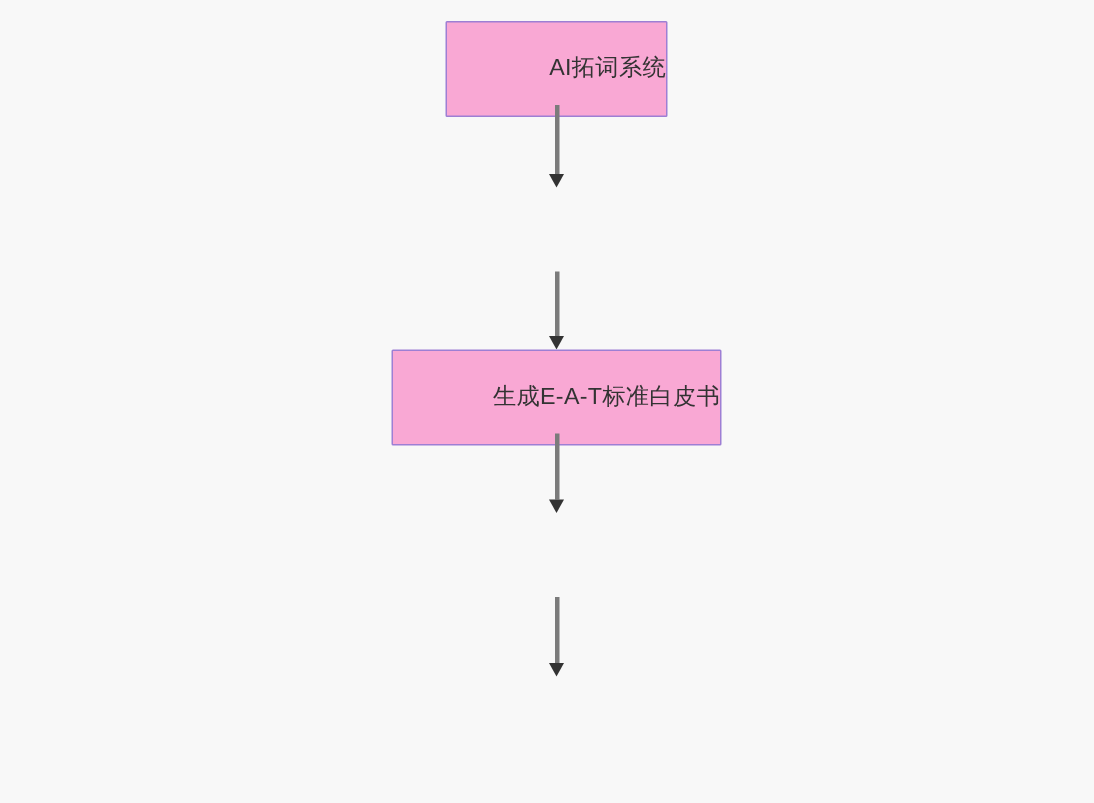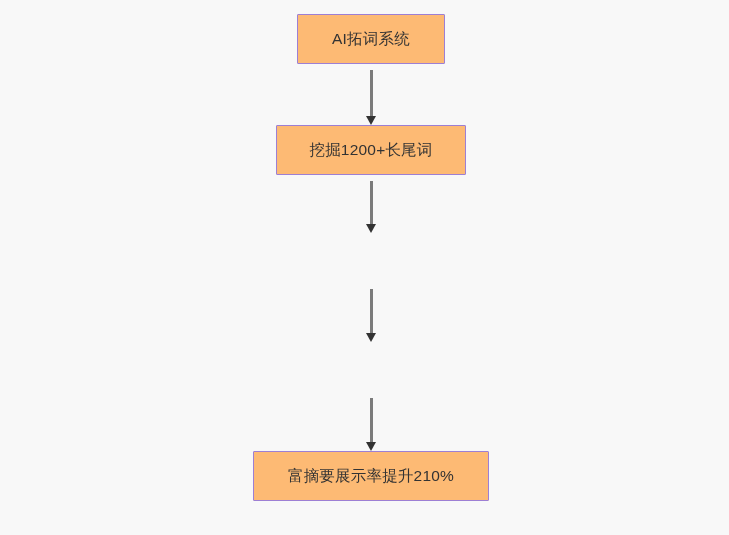--- a/index.html
+++ b/index.html
@@ -15,27 +15,27 @@
   }
   #flowchart-canvas {
     position: relative;
     width: 729px;
     height: 535px;
     background: #f8f8f8;
   }
   .node {
     position: absolute;
     box-sizing: border-box;
-    background: #fdba74;
+    background: #f9a8d4;
     border: 1.6px solid #9d7fd4;
     border-radius: 1px;
     display: flex;
     align-items: center;
-    justify-content: center;
-    height: 50px;
+    justify-content: flex-end;
+    height: 64px;
   }
   .node-label {
     color: #333333;
     font-size: 15.5px;
     line-height: 1.2;
     letter-spacing: 0.2px;
     white-space: nowrap;
     text-align: center;
   }
   .edge {
@@ -80,38 +80,35 @@
 
   <div class="node" id="node-0">
     <span class="node-label">AI拓词系统</span>
   </div>
 
   <div class="edge" id="edge-0">
     <div class="edge-line" style="height:46px;"></div>
     <div class="edge-arrow" style="top:46px;"></div>
   </div>
 
-  <div class="node" id="node-1">
-    <span class="node-label">挖掘1200+长尾词</span>
-  </div>
 
   <div class="edge" id="edge-1">
     <div class="edge-line" style="height:43px;"></div>
     <div class="edge-arrow" style="top:43px;"></div>
   </div>
 
+  <div class="node" id="node-2">
+    <span class="node-label">生成E-A-T标准白皮书</span>
+  </div>
 
   <div class="edge" id="edge-2">
     <div class="edge-line" style="height:44px;"></div>
     <div class="edge-arrow" style="top:44px;"></div>
   </div>
 
 
   <div class="edge" id="edge-3">
     <div class="edge-line" style="height:44px;"></div>
     <div class="edge-arrow" style="top:44px;"></div>
   </div>
 
-  <div class="node" id="node-4">
-    <span class="node-label">富摘要展示率提升210%</span>
-  </div>
 
 </div>
 
 </body></html>

